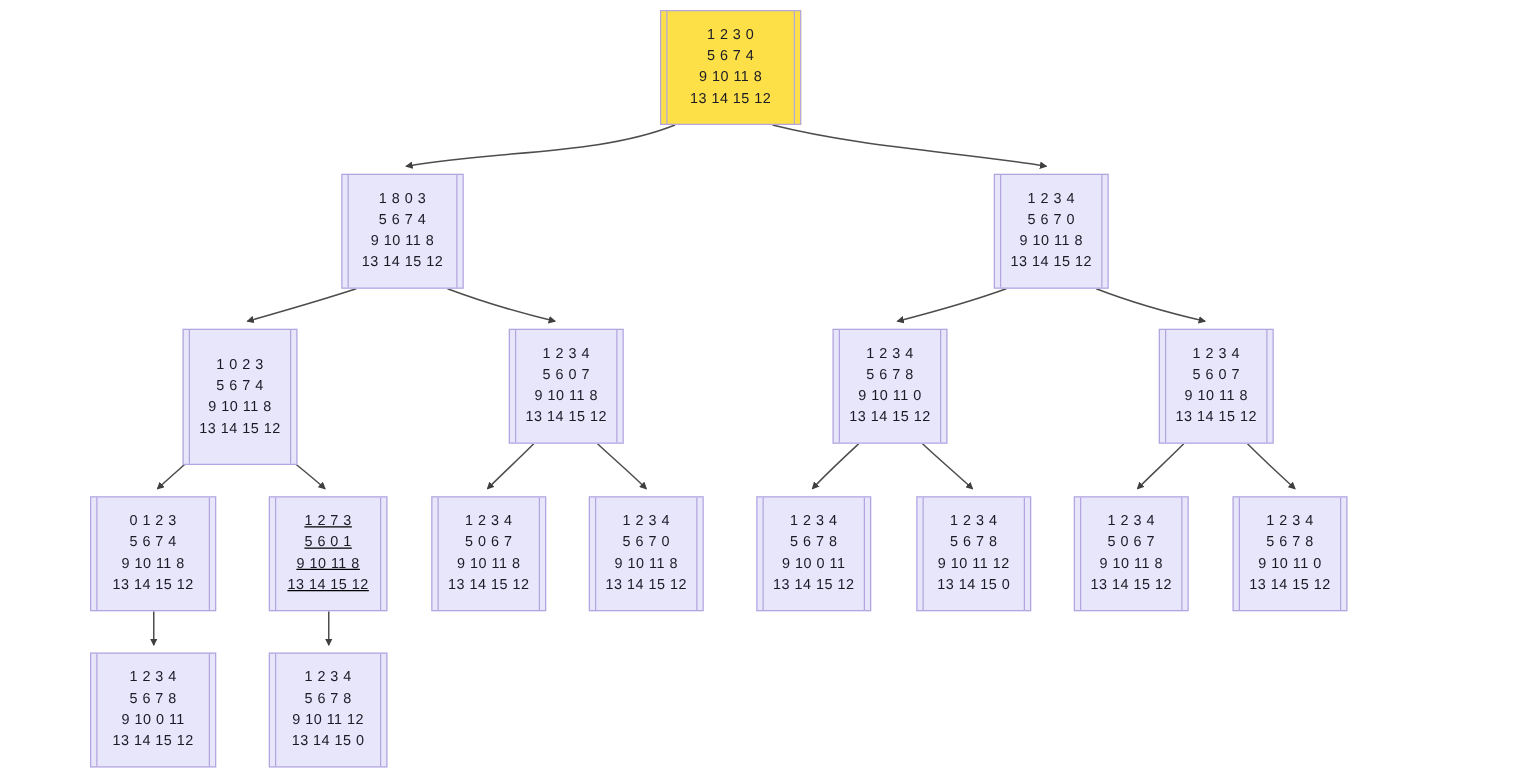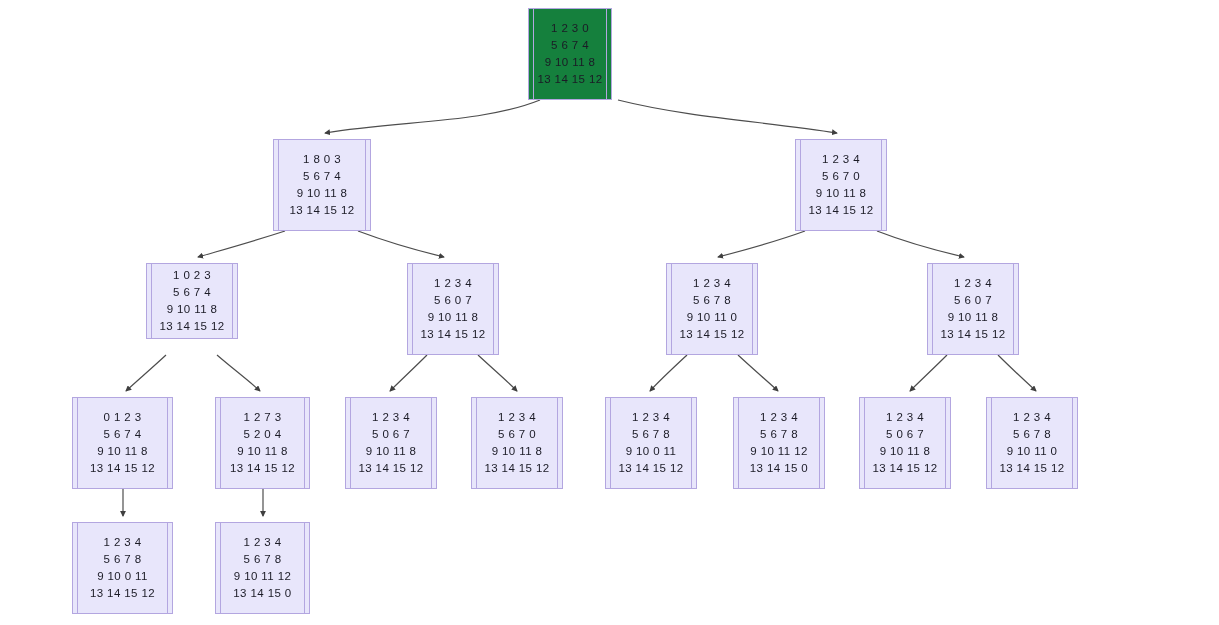--- a/index.html
+++ b/index.html
@@ -91,21 +91,21 @@
         <path d="M 478 355 C 492 368 506 380 517 391" fill="none" stroke="#4d4d4d" stroke-width="1.2" marker-end="url(#arrow)"></path>
         <path d="M 687 355 C 673 368 660 380 650 391" fill="none" stroke="#4d4d4d" stroke-width="1.2" marker-end="url(#arrow)"></path>
         <path d="M 738 355 C 752 368 766 380 778 391" fill="none" stroke="#4d4d4d" stroke-width="1.2" marker-end="url(#arrow)"></path>
         <path d="M 947 355 C 934 368 921 380 910 391" fill="none" stroke="#4d4d4d" stroke-width="1.2" marker-end="url(#arrow)"></path>
         <path d="M 998 355 C 1011 368 1024 380 1036 391" fill="none" stroke="#4d4d4d" stroke-width="1.2" marker-end="url(#arrow)"></path>
         <path d="M 123 489 L 123 516" fill="none" stroke="#4d4d4d" stroke-width="1.2" marker-end="url(#arrow)"></path>
         <path d="M 263 489 L 263 516" fill="none" stroke="#4d4d4d" stroke-width="1.2" marker-end="url(#arrow)"></path>
       </g>
   </svg>
   <div id="nodes-layer">
-      <div class="node" style="left: 528px; top: 8px; width: 84px; height: 92px; background: #15803d; border-color: rgb(179, 166, 224);">
+      <div class="node" style="left: 528px; top: 8px; width: 113px; height: 92px; background: #fde047; border-color: rgb(179, 166, 224);">
         <span class="bar-outer" style="background: rgb(179, 166, 224);"></span>
         <span class="bar-right" style="background: rgb(179, 166, 224);"></span>
         <div class="inner">
           <div class="row" style="color: rgb(27, 27, 38);">1 2 3 0</div>
           <div class="row" style="color: rgb(27, 27, 38);">5 6 7 4</div>
           <div class="row" style="color: rgb(27, 27, 38);">9 10 11 8</div>
           <div class="row" style="color: rgb(27, 27, 38);">13 14 15 12</div>
         </div>
       </div>
       <div class="node" style="left: 273px; top: 139px; width: 98px; height: 92px; background: rgb(232, 230, 251); border-color: rgb(179, 166, 224);">
@@ -121,21 +121,21 @@
       <div class="node" style="left: 795px; top: 139px; width: 92px; height: 92px; background: rgb(232, 230, 251); border-color: rgb(179, 166, 224);">
         <span class="bar-outer" style="background: rgb(179, 166, 224);"></span>
         <span class="bar-right" style="background: rgb(179, 166, 224);"></span>
         <div class="inner">
           <div class="row" style="color: rgb(27, 27, 38);">1 2 3 4</div>
           <div class="row" style="color: rgb(27, 27, 38);">5 6 7 0</div>
           <div class="row" style="color: rgb(27, 27, 38);">9 10 11 8</div>
           <div class="row" style="color: rgb(27, 27, 38);">13 14 15 12</div>
         </div>
       </div>
-      <div class="node" style="left: 146px; top: 263px; width: 92px; height: 76px; background: rgb(232, 230, 251); border-color: rgb(179, 166, 224);">
+      <div class="node" style="left: 146px; top: 263px; width: 92px; height: 109px; background: rgb(232, 230, 251); border-color: rgb(179, 166, 224);">
         <span class="bar-outer" style="background: rgb(179, 166, 224);"></span>
         <span class="bar-right" style="background: rgb(179, 166, 224);"></span>
         <div class="inner">
           <div class="row" style="color: rgb(27, 27, 38);">1 0 2 3</div>
           <div class="row" style="color: rgb(27, 27, 38);">5 6 7 4</div>
           <div class="row" style="color: rgb(27, 27, 38);">9 10 11 8</div>
           <div class="row" style="color: rgb(27, 27, 38);">13 14 15 12</div>
         </div>
       </div>
       <div class="node" style="left: 407px; top: 263px; width: 92px; height: 92px; background: rgb(232, 230, 251); border-color: rgb(179, 166, 224);">
@@ -171,26 +171,26 @@
       <div class="node" style="left: 72px; top: 397px; width: 101px; height: 92px; background: rgb(232, 230, 251); border-color: rgb(179, 166, 224);">
         <span class="bar-outer" style="background: rgb(179, 166, 224);"></span>
         <span class="bar-right" style="background: rgb(179, 166, 224);"></span>
         <div class="inner">
           <div class="row" style="color: rgb(27, 27, 38);">0 1 2 3</div>
           <div class="row" style="color: rgb(27, 27, 38);">5 6 7 4</div>
           <div class="row" style="color: rgb(27, 27, 38);">9 10 11 8</div>
           <div class="row" style="color: rgb(27, 27, 38);">13 14 15 12</div>
         </div>
       </div>
-      <div class="node" style="left: 215px; top: 397px; width: 95px; height: 92px; background: rgb(232, 230, 251); border-color: rgb(179, 166, 224);">
+      <div class="node" style="left: 215px; top: 397px; width: 95px; height: 92px; background: rgb(232, 230, 251); border-color: rgb(179, 166, 224); text-decoration: underline;">
         <span class="bar-outer" style="background: rgb(179, 166, 224);"></span>
         <span class="bar-right" style="background: rgb(179, 166, 224);"></span>
         <div class="inner">
           <div class="row" style="color: rgb(27, 27, 38);">1 2 7 3</div>
-          <div class="row" style="color: rgb(27, 27, 38);">5 2 0 4</div>
+          <div class="row" style="color: rgb(27, 27, 38);">5 6 0 1</div>
           <div class="row" style="color: rgb(27, 27, 38);">9 10 11 8</div>
           <div class="row" style="color: rgb(27, 27, 38);">13 14 15 12</div>
         </div>
       </div>
       <div class="node" style="left: 345px; top: 397px; width: 92px; height: 92px; background: rgb(232, 230, 251); border-color: rgb(179, 166, 224);">
         <span class="bar-outer" style="background: rgb(179, 166, 224);"></span>
         <span class="bar-right" style="background: rgb(179, 166, 224);"></span>
         <div class="inner">
           <div class="row" style="color: rgb(27, 27, 38);">1 2 3 4</div>
           <div class="row" style="color: rgb(27, 27, 38);">5 0 6 7</div>

